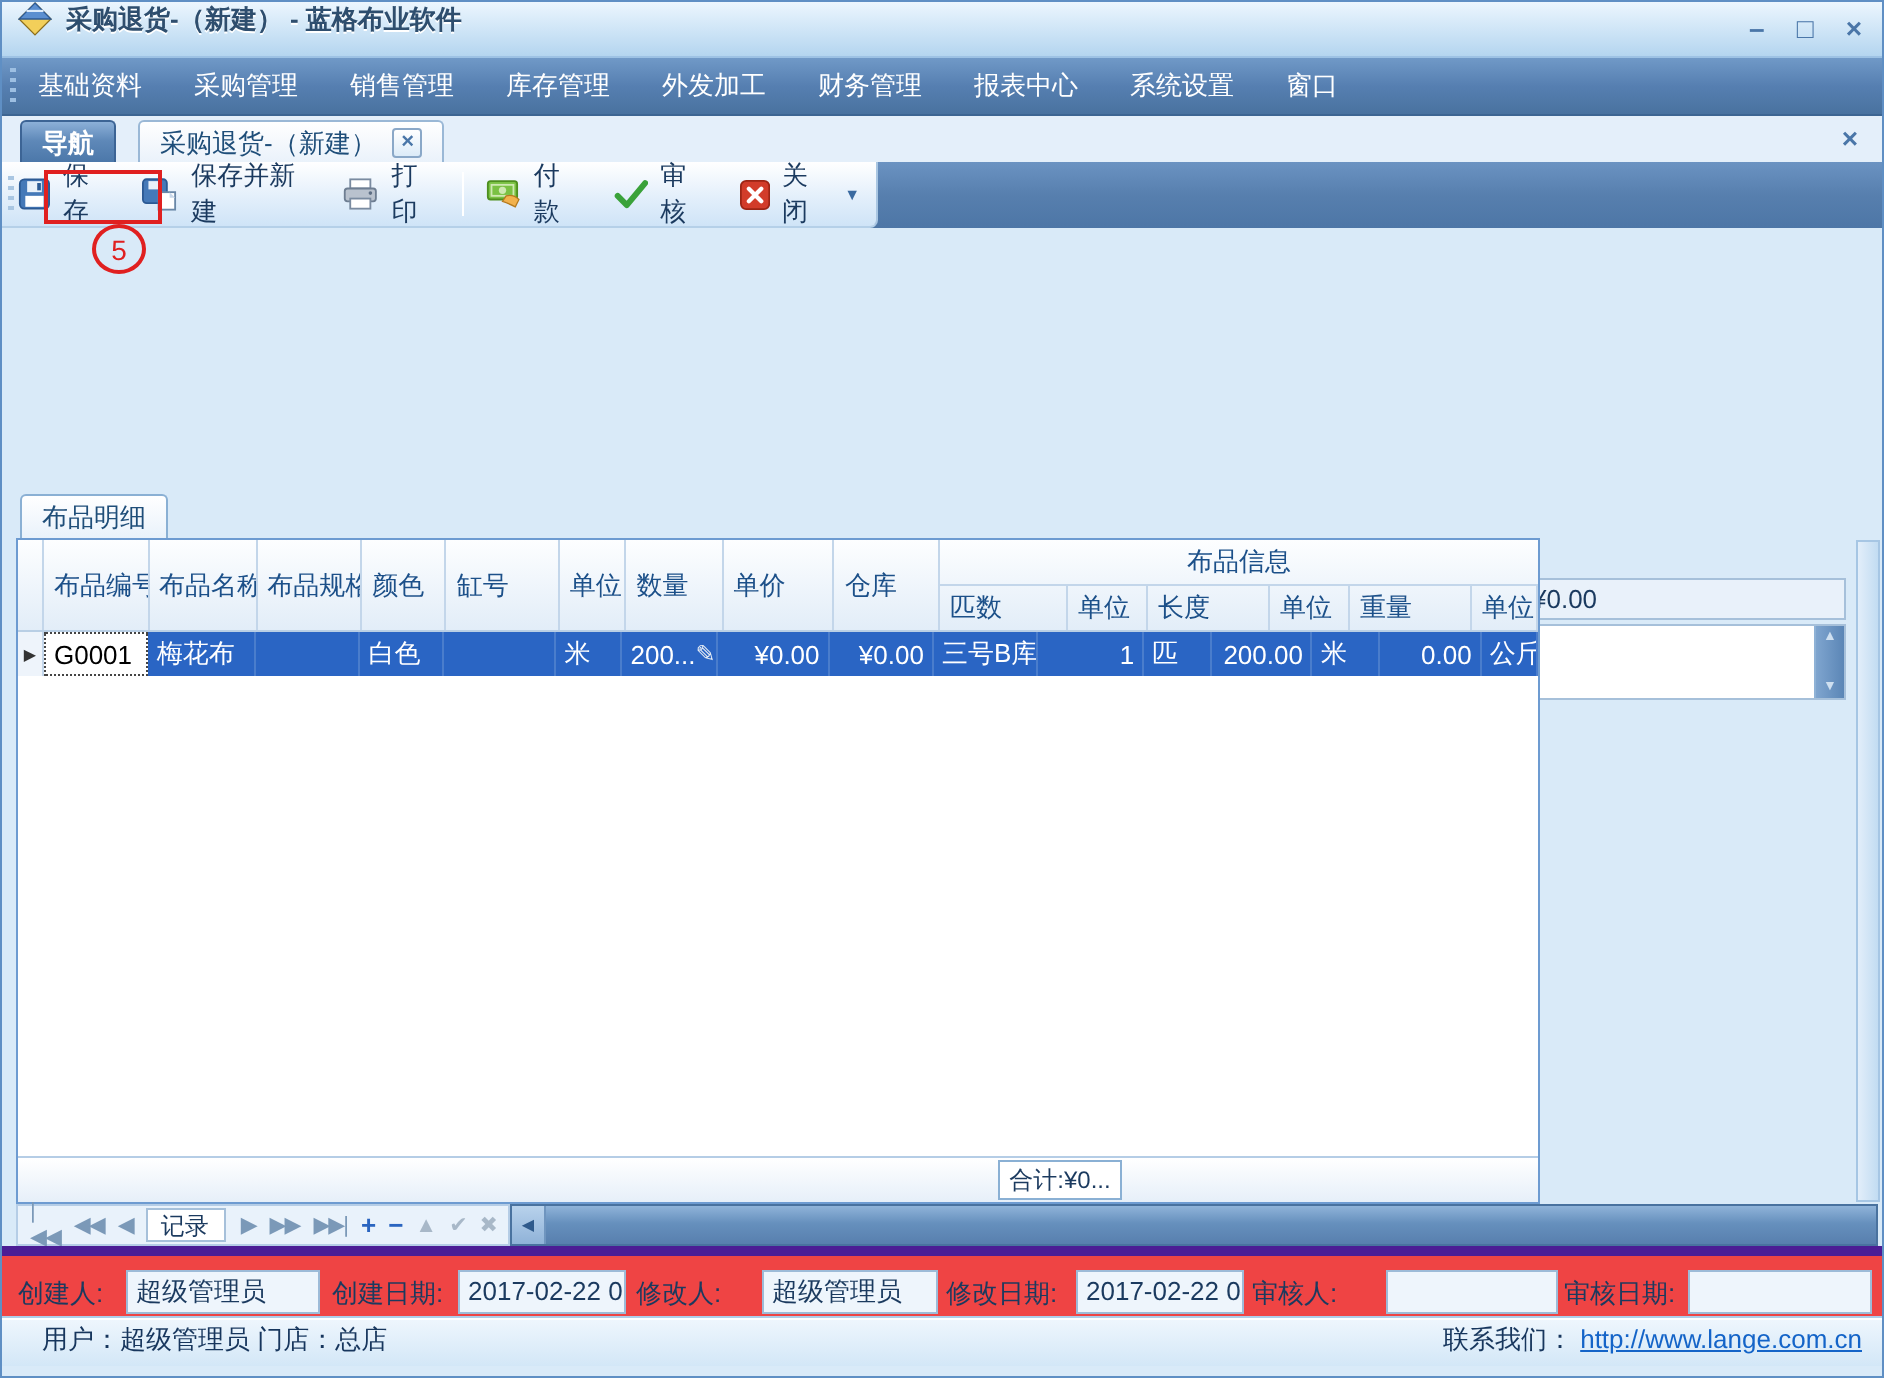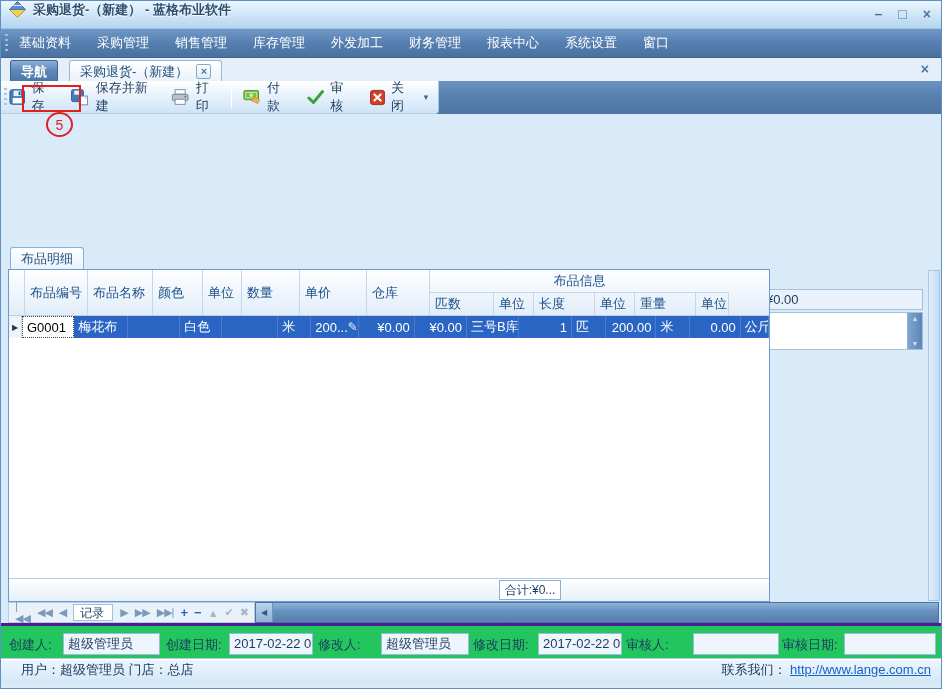--- a/index.html
+++ b/index.html
@@ -118,22 +118,22 @@
   .nav-g.blue{color:#2a65c0;font-weight:bold;font-size:13px;}
   .nav-g.gray{color:#a8b8c8;}
   .record-box{border:1px solid #a6c0da;background:#fff;height:17px;line-height:16px;
     padding:0 6px;font-size:12px;color:#1b3a5f;}
   .hscroll{flex:1;background:linear-gradient(#8fb3d9,#6690bd 45%,#587fae);
     border:1px solid #49729f;display:flex;align-items:stretch;}
   .hscroll-btn{width:17px;background:linear-gradient(#b8d2ec,#8fb2d8);
     border-right:1px solid #6f95bf;color:#2f5a8c;font-size:8px;
     display:flex;align-items:center;justify-content:center;}
   
-  .bottomband{position:absolute;left:0;top:622px;right:0;height:36px;background:#22c55e;
-    border-top:3px solid #4c1d95;}
+  .bottomband{position:absolute;left:0;top:622px;right:0;height:36px;background:#ef4444;
+    border-top:5px solid #4c1d95;}
   .blabel{position:absolute;top:8px;height:22px;line-height:22px;color:#1b3a5f;}
   .binput{position:absolute;top:7px;height:22px;border:1px solid #9dbbd8;background:#eef5fc;
     line-height:20px;padding:0 4px;white-space:nowrap;overflow:hidden;}
   
   .statusbar{position:absolute;left:0;top:658px;right:0;height:24px;
     background:linear-gradient(#eef6fd,#d3e7f7);border-top:1px solid #fff;
     box-shadow:0 -1px 0 #aecde8;display:flex;align-items:center;justify-content:space-between;
     padding:0 10px 4px 20px;}
   .status-left{color:#17365d;}
   .status-right{color:#17365d;}
@@ -314,21 +314,23 @@
     <div class="detail-tab">
       <span>布品明细</span>
     </div>
   </div>
 
   <div class="panel">
     <div class="grid-header">
       <div class="ind-h"></div>
       <div class="hcell c0">布品编号</div>
       <div class="hcell c1">布品名称</div>
+      <div class="hcell c2">布品规格</div>
       <div class="hcell c3">颜色</div>
+      <div class="hcell c4">缸号</div>
       <div class="hcell c5">单位</div>
       <div class="hcell c6">数量</div>
       <div class="hcell c7">单价</div>
       <div class="hcell c9">仓库</div>
       <div class="group">
         <div class="group-top">布品信息</div>
         <div class="group-sub">
           <div class="hcell s0">匹数</div>
           <div class="hcell s1">单位</div>
           <div class="hcell s2">长度</div>

